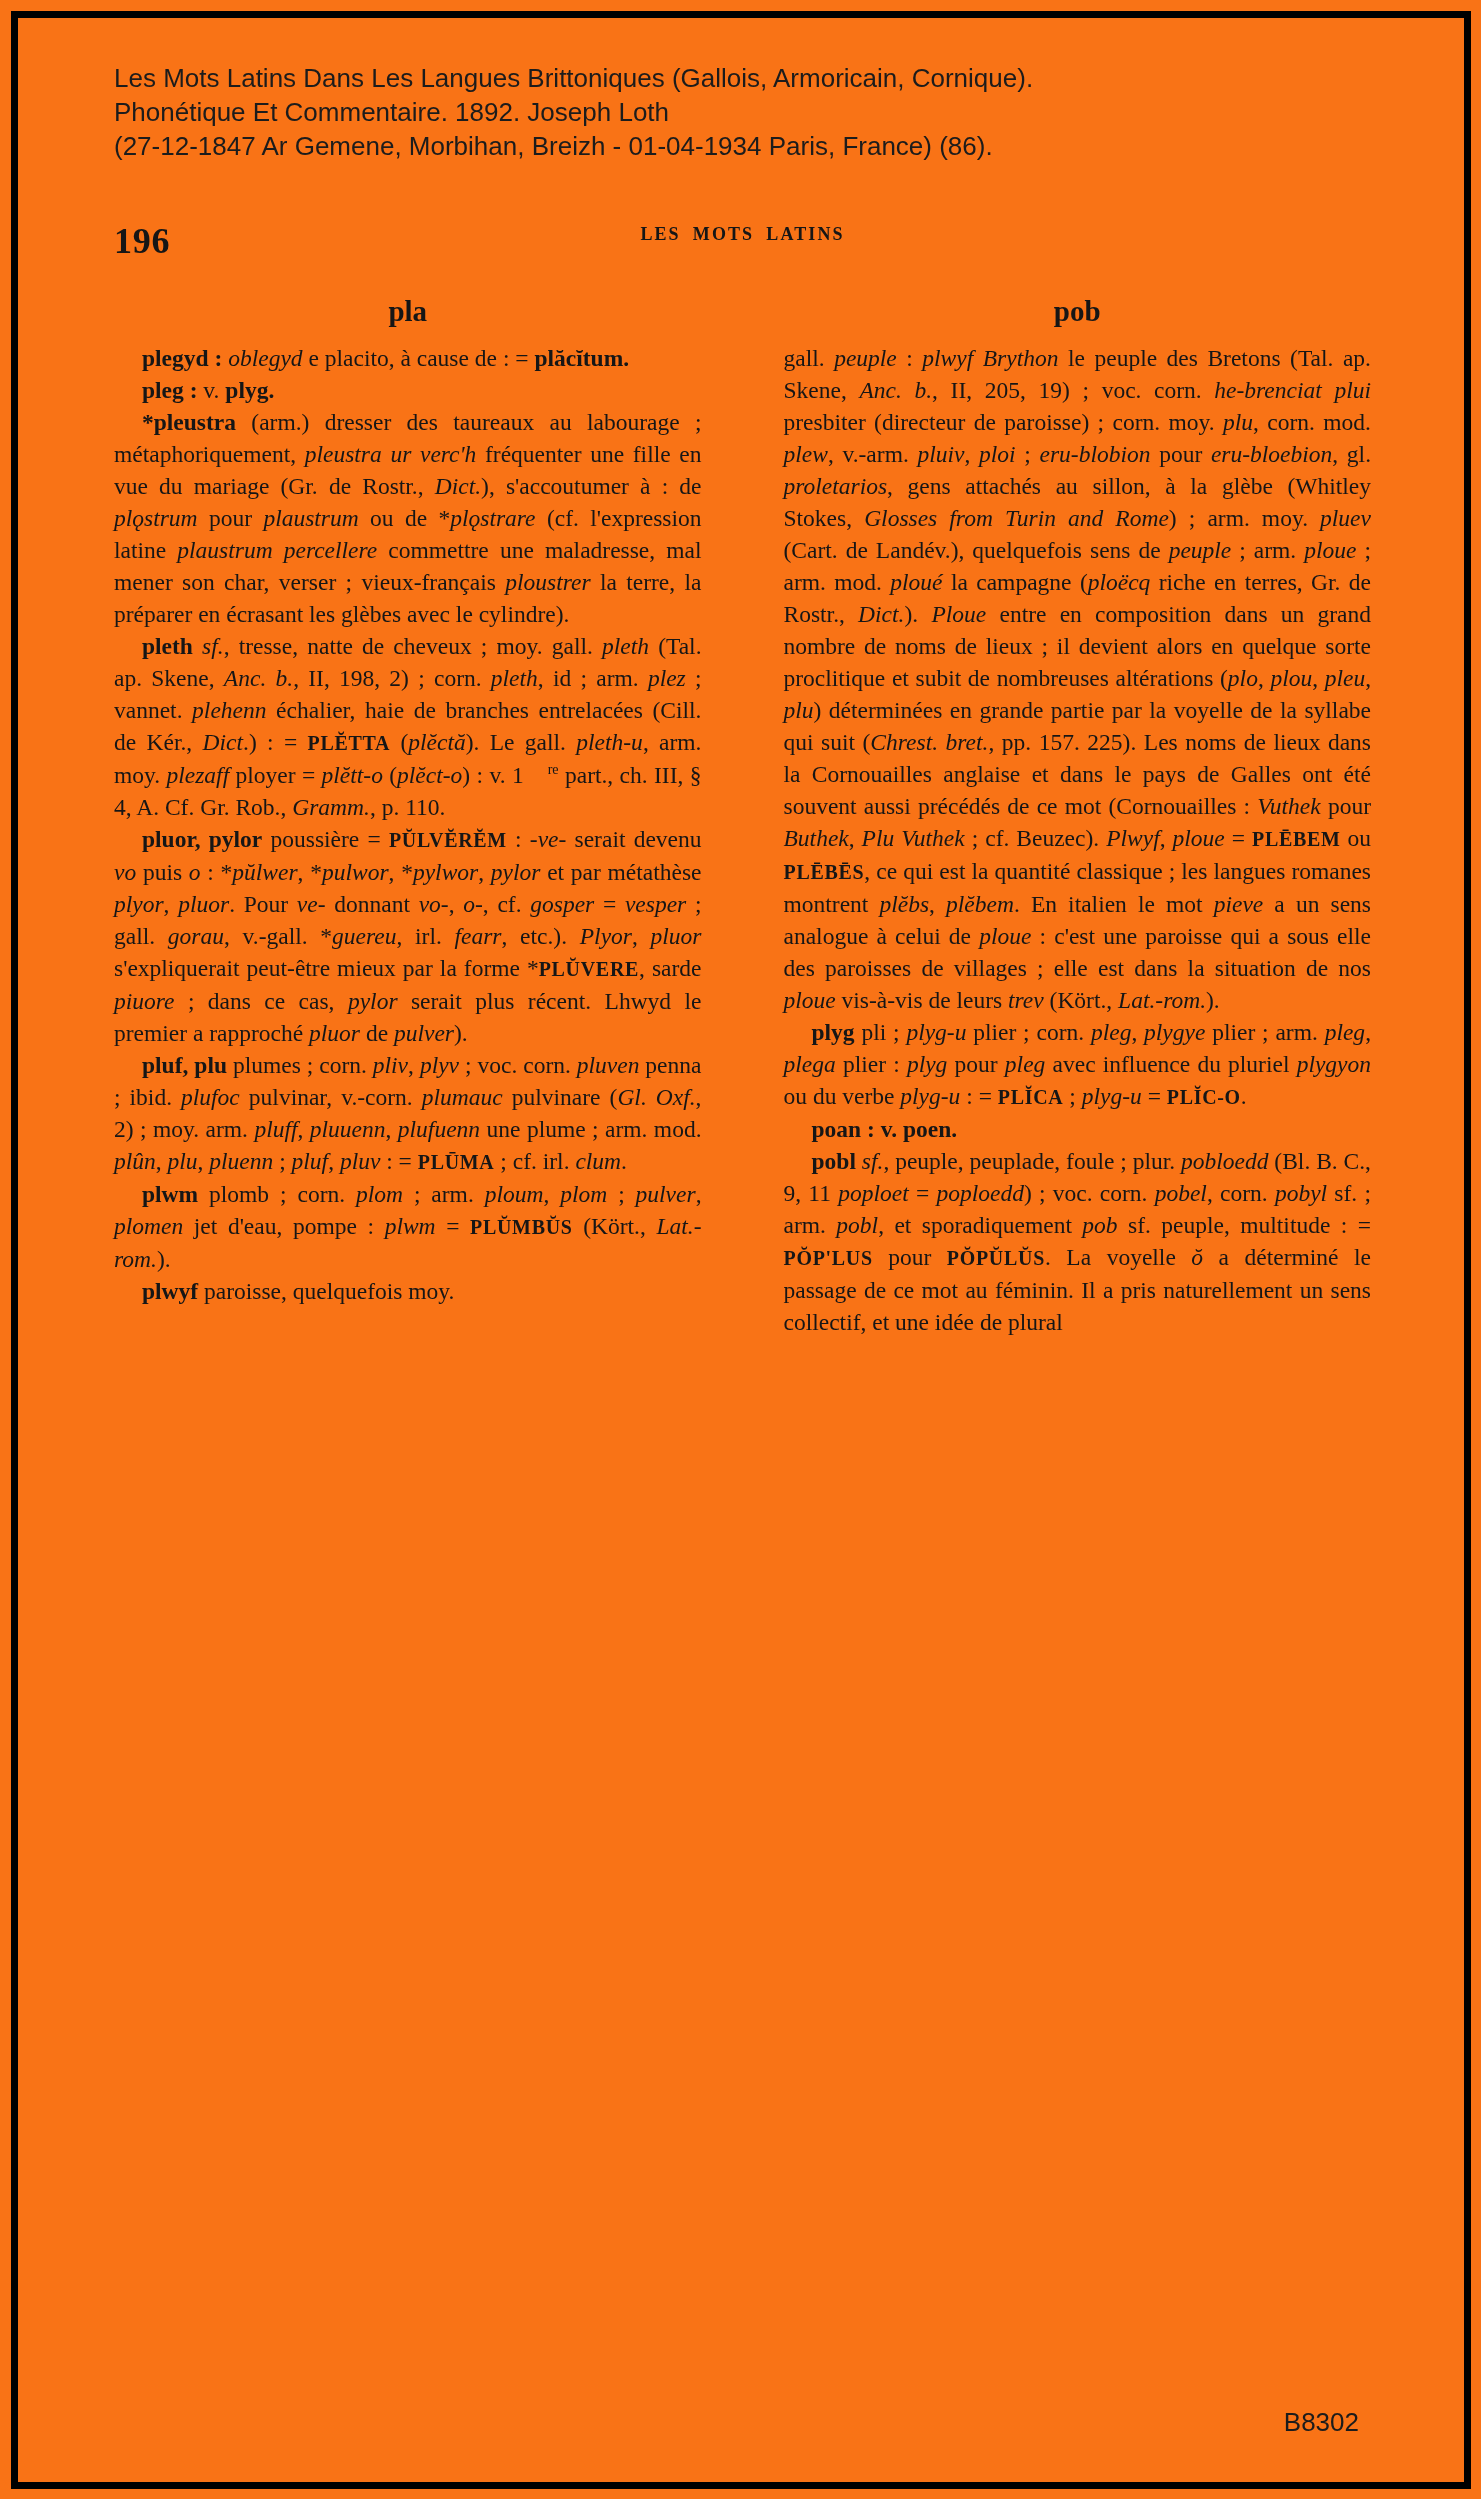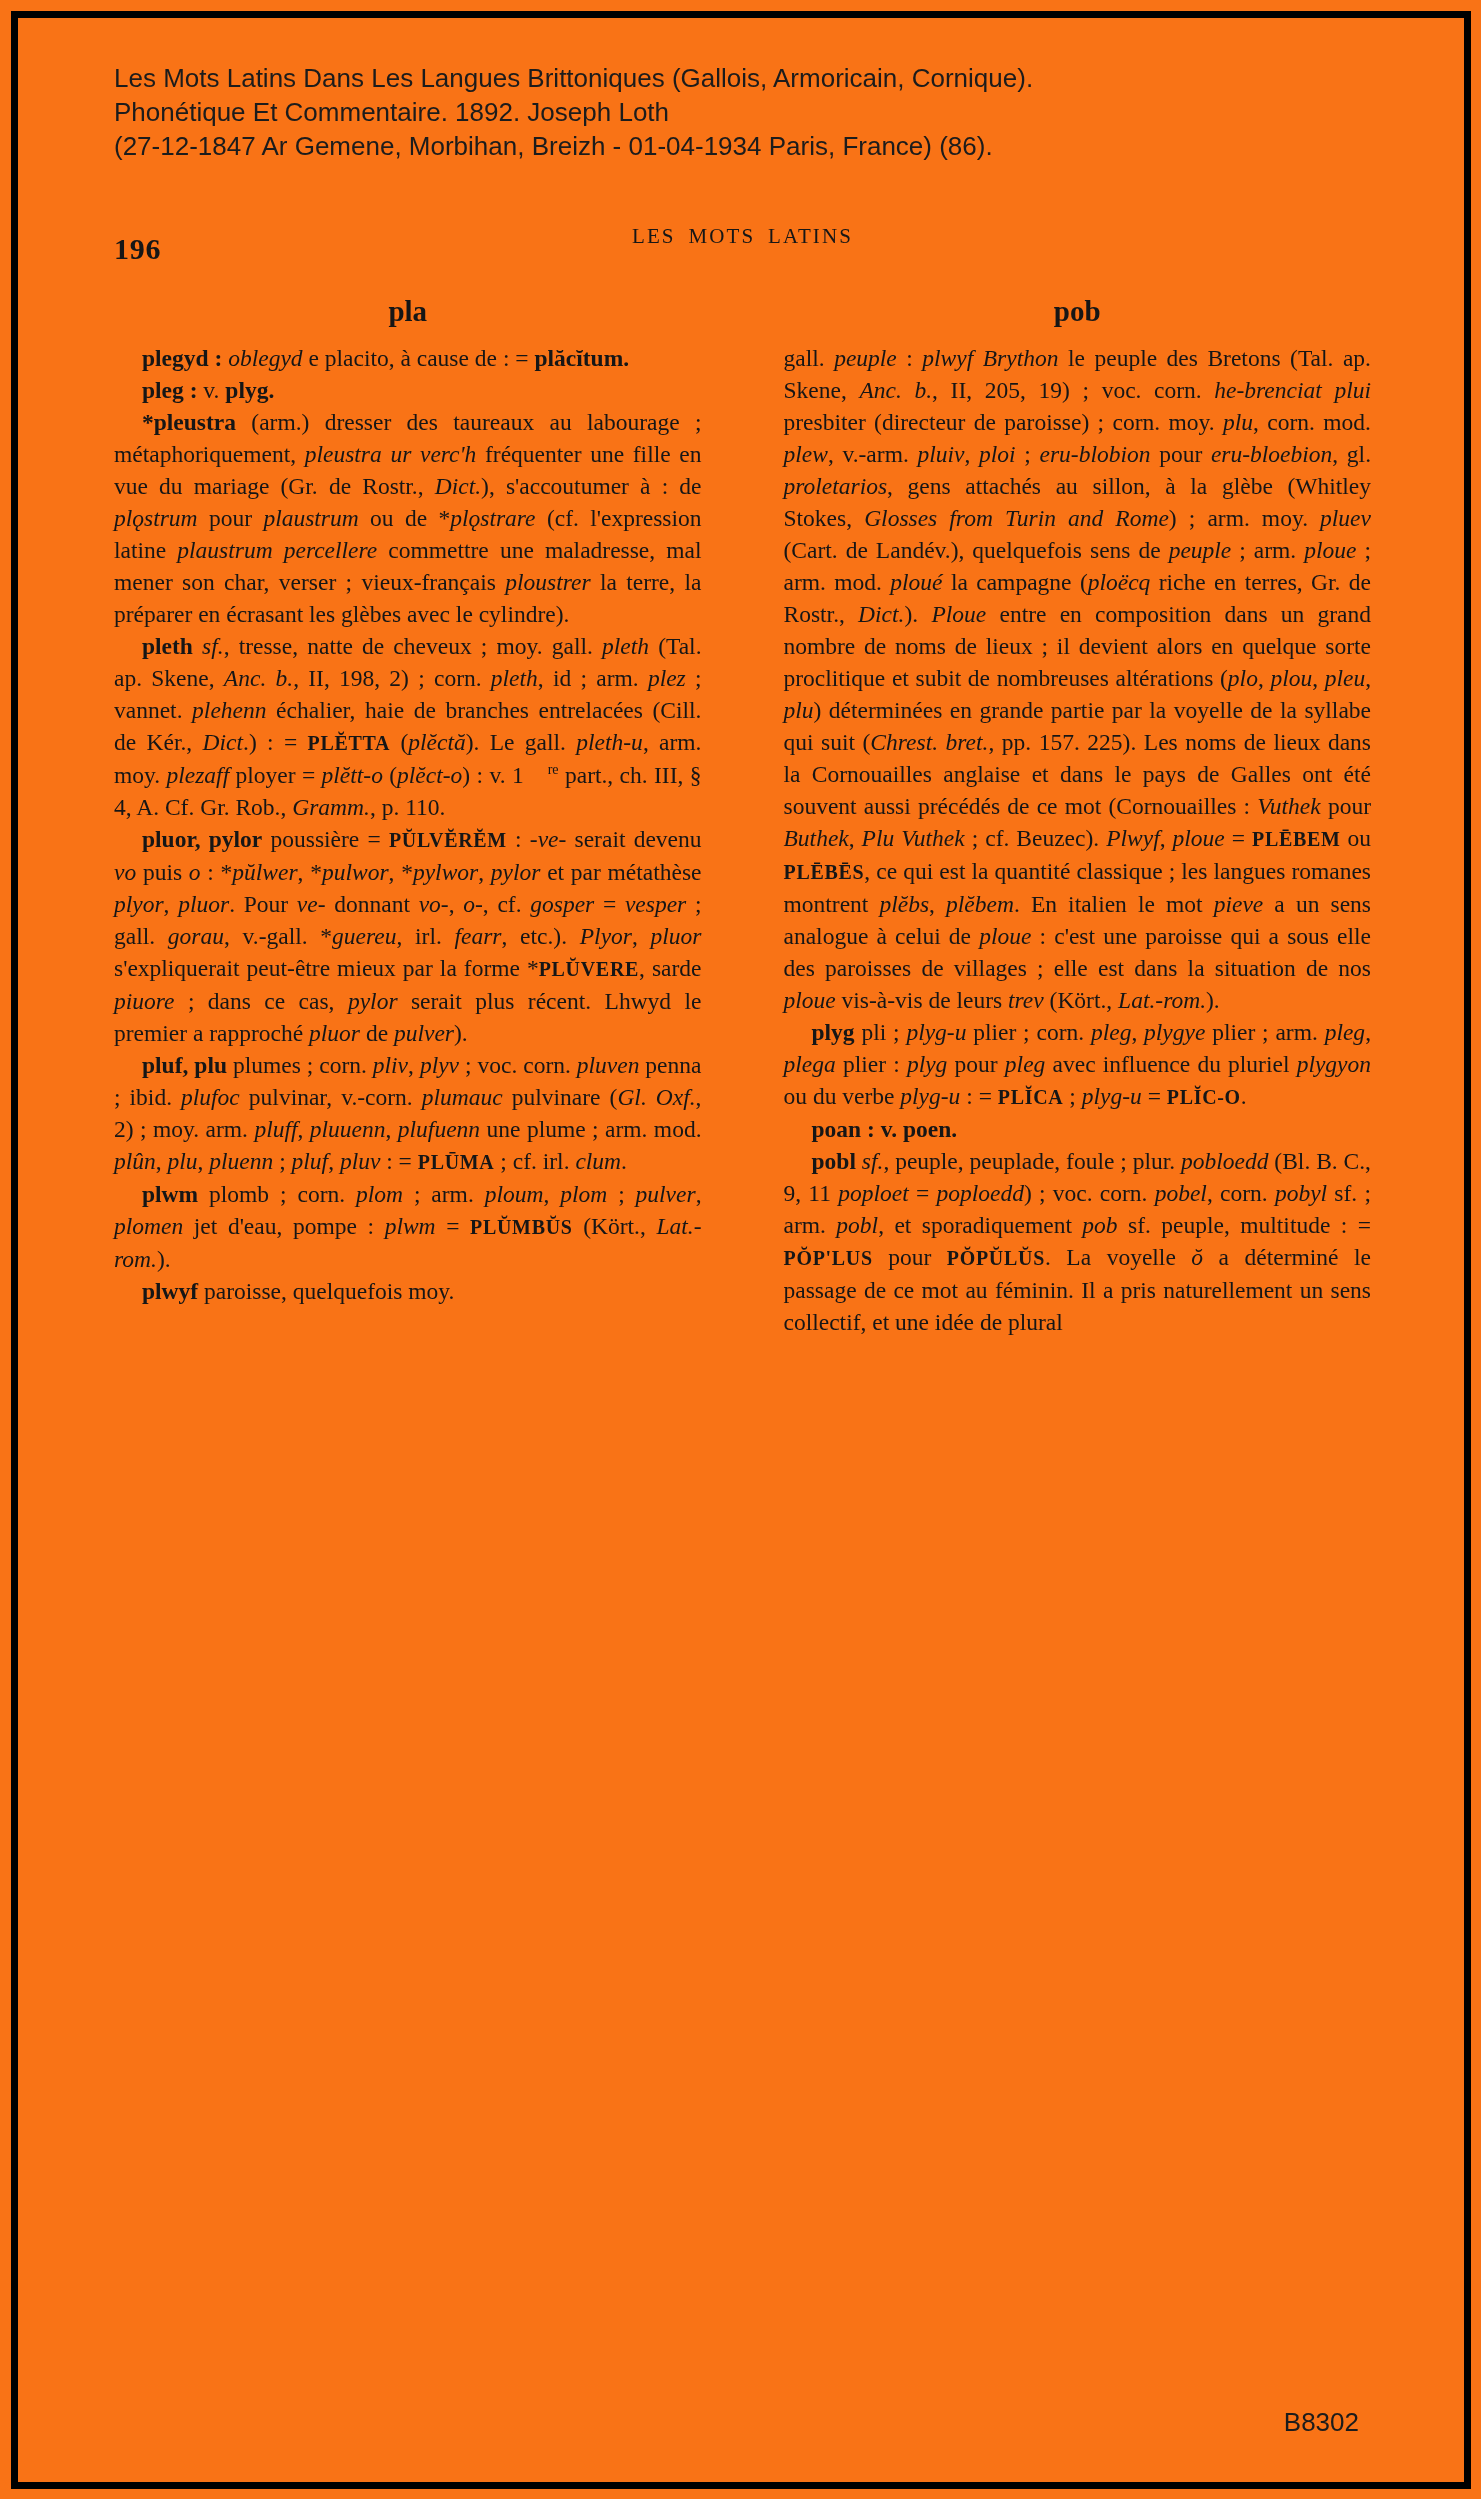--- a/index.html
+++ b/index.html
@@ -28,31 +28,31 @@
     line-height: 34px;
     color: #1c1c1c;
   }
   .page-header {
     position: relative;
     margin-top: 57px;
     height: 39px;
   }
   .page-number {
     position: absolute;
-    left: 0; top: 12px;
-    font-size: 30px;
+    left: 0; top: 0;
+    font-size: 36px;
     font-weight: bold;
     letter-spacing: 0.7px;
   }
   .running-title {
     position: absolute;
     left: 0; right: 0; top: 4.2px;
     text-align: center;
-    font-size: 21px;
-    font-weight: normal;
+    font-size: 18px;
+    font-weight: bold;
     letter-spacing: 2.1px;
     word-spacing: 5.5px;
   }
   .columns {
     margin-top: 36px;
     display: flex;
     gap: 82px;
   }
   .col { flex: 1 1 0; min-width: 0; }
   .col-head {

